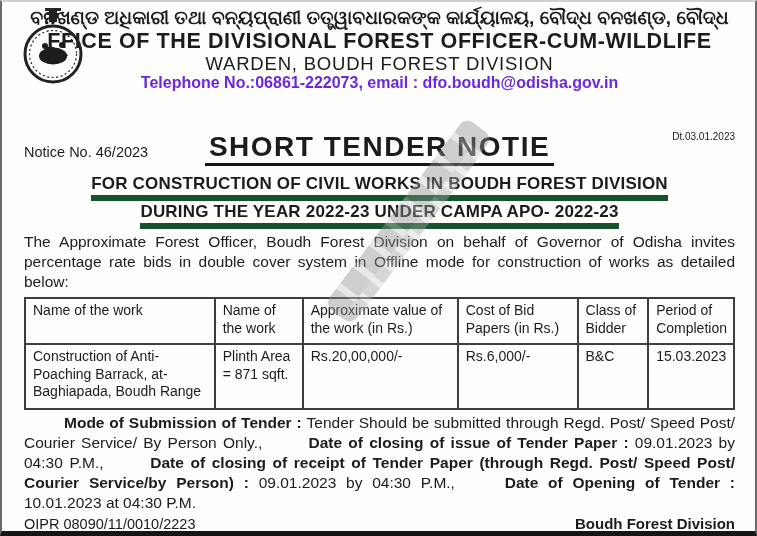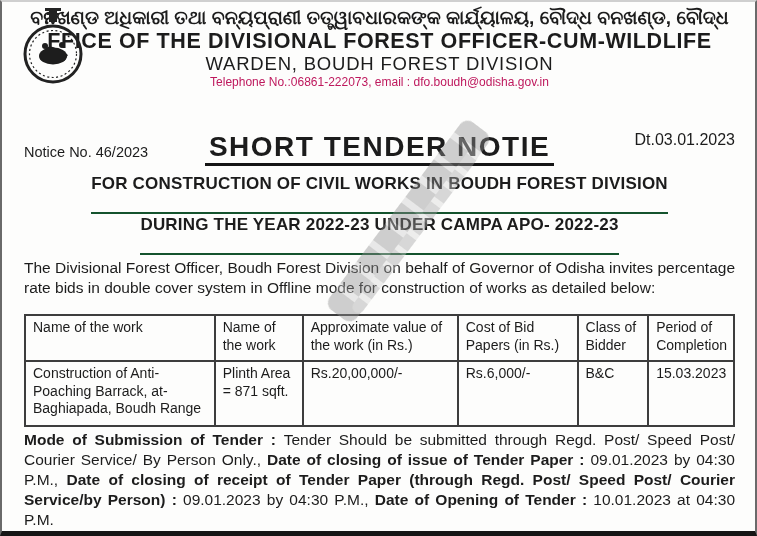--- a/index.html
+++ b/index.html
@@ -10,37 +10,37 @@
     border-left:2px solid #6a6a6a;border-right:2px solid #6a6a6a;
     border-top:2px solid #cfcfcf;border-bottom:5px solid #151515;
     padding:4px 20px 4px 22px;
   }
   
   header{text-align:center;position:relative;}
   .emblem{position:absolute;left:-6px;top:0;}
   .odia{font-size:19px;font-weight:bold;line-height:24px;white-space:nowrap;}
   .org1{font-size:21.5px;font-weight:bold;line-height:23px;letter-spacing:.6px;white-space:nowrap;}
   .org2{font-size:18.5px;font-weight:normal;line-height:21px;letter-spacing:.8px;}
-  .contact{font-size:12px;line-height:17px;color:#be185d;}
+  .contact{font-size:16px;line-height:17px;color:#6d28d9;font-weight:bold;}
   
   .meta{position:relative;height:42px;margin-top:2px;}
   .meta-left{position:absolute;left:0;top:12px;font-size:14.5px;line-height:18px;}
   .meta-left .mm{font-weight:bold;}
-  .meta-right{position:absolute;right:0;top:0;font-size:16px;text-align:right;}
+  .meta-right{position:absolute;right:0;top:0;font-size:10px;text-align:right;}
   .title-wrap{text-align:center;padding-top:1px;margin-top:40px;}
   .title{display:inline-block;font-size:28px;font-weight:bold;letter-spacing:1.5px;
          border-bottom:3px solid #151515;padding:0 4px 1px 4px;line-height:30px;}
   
   .sub{text-align:center;font-size:17px;font-weight:bold;line-height:21px;letter-spacing:.2px;}
-  .sub > span{display:inline-block;border-bottom:2px solid #14532d;padding-bottom:18px;}
+  .sub > span{display:inline-block;border-bottom:6px solid #14532d;padding-bottom:1px;}
   
   p.body{margin:3px 0 0 0;font-size:15.5px;line-height:20px;text-align:justify;}
-  p.body b{font-weight:bold;}
+  p.body b{font-weight:bold;margin-left:40px;}
   
-  table{width:100%;border-collapse:collapse;margin-top:16px;font-size:14px;line-height:17.5px;}
+  table{width:100%;border-collapse:collapse;margin-top:5px;font-size:14px;line-height:17.5px;}
   th,td{border:2px solid #3d3d3d;padding:3px 6px 4px 7px;text-align:left;vertical-align:top;font-weight:normal;}
   thead th{height:37px;}
   tbody td{height:56px;}
   
   .bottom{display:flex;justify-content:space-between;align-items:flex-end;margin-top:1px;}
   .oipr{font-size:14.5px;padding-bottom:2px;}
   .sig{text-align:right;font-size:15px;font-weight:bold;line-height:20px;}
   
   .watermark{position:absolute;left:295px;top:140px;width:240px;height:175px;
              pointer-events:none;opacity:.42;z-index:3;}
@@ -91,21 +91,21 @@
     <div class="meta-right">Dt.03.01.2023</div>
   </div>
 
   <div class="sub">
     <span>FOR CONSTRUCTION OF CIVIL WORKS IN BOUDH FOREST DIVISION</span>
   </div>
   <div class="sub">
     <span>DURING THE YEAR 2022-23 UNDER CAMPA APO- 2022-23</span>
   </div>
 
-  <p class="body">The Divisional Forest Officer, Boudh Forest Division on behalf of Governor of Odisha invites percentage rate bids in double cover system in Offline mode for construction of works as detailed below:</p>
+  <p class="body">The Approximate Forest Officer, Boudh Forest Division on behalf of Governor of Odisha invites percentage rate bids in double cover system in Offline mode for construction of works as detailed below:</p>
 
   <table>
     <colgroup>
       <col style="width:27%">
         <col style="width:12.5%">
         <col style="width:22%">
       <col style="width:17%">
         <col style="width:10%">
         <col style="width:11.5%">
     </colgroup>

